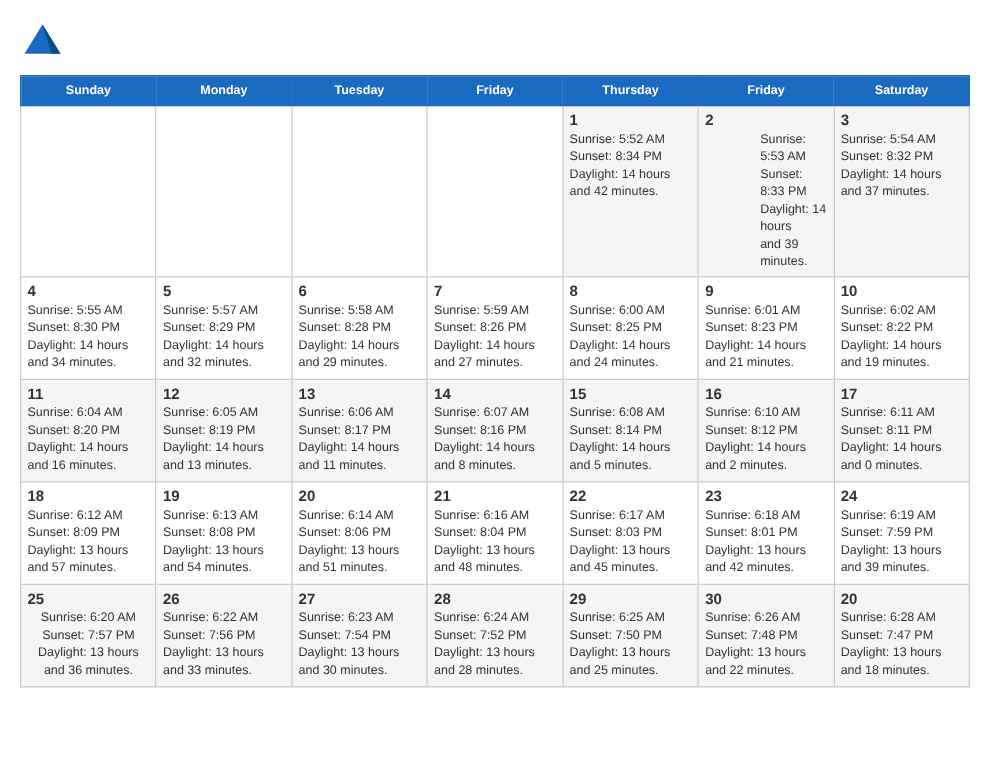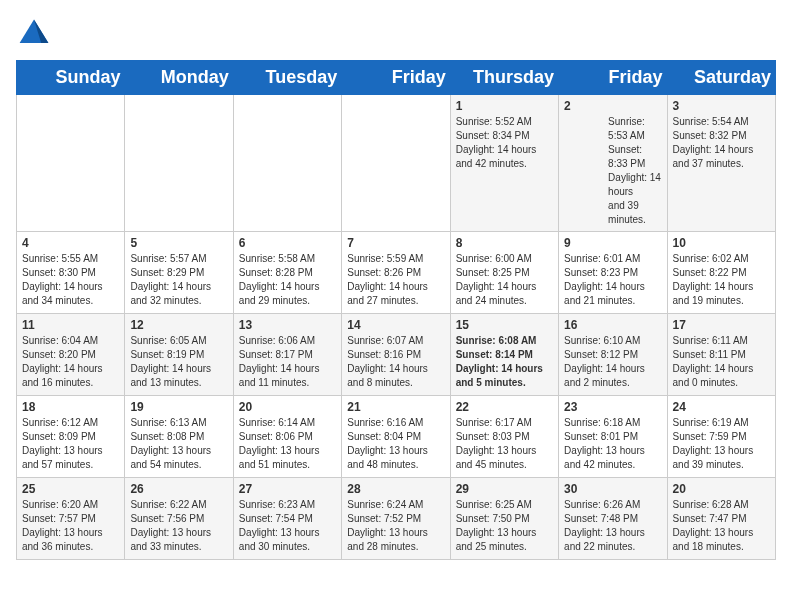--- a/index.html
+++ b/index.html
@@ -53,24 +53,24 @@
       color: #555;
     }
     table {
       width: 100%;
       border-collapse: collapse;
       table-layout: fixed;
     }
     thead tr th {
       background-color: #1a6abf;
       color: #fff;
-      font-size: 18px;
+      font-size: 10px;
       font-weight: bold;
       padding: 6px 4px;
-      text-align: right;
+      text-align: center;
       border: 1px solid #1a6abf;
     }
     tbody tr td {
       border: 1px solid #ccc;
       vertical-align: top;
       padding: 4px 5px;
       font-size: 10.5px;
       color: #333;
       height: 82px;
       background: #fff;
@@ -231,21 +231,21 @@
         </td>
         <td>
           <span class="day-number">14</span>
           <div class="cell-text" style="white-space: pre-line;">Sunrise: 6:07 AM
 Sunset: 8:16 PM
 Daylight: 14 hours
 and 8 minutes.</div>
         </td>
         <td>
           <span class="day-number">15</span>
-          <div class="cell-text" style="white-space: pre-line; font-weight: bold;">Sunrise: 6:08 AM
+          <div class="cell-text" style="white-space: pre-line;">Sunrise: 6:08 AM
 Sunset: 8:14 PM
 Daylight: 14 hours
 and 5 minutes.</div>
         </td>
         <td>
           <span class="day-number">16</span>
           <div class="cell-text" style="white-space: pre-line;">Sunrise: 6:10 AM
 Sunset: 8:12 PM
 Daylight: 14 hours
 and 2 minutes.</div>
@@ -305,21 +305,21 @@
           <span class="day-number">24</span>
           <div class="cell-text" style="white-space: pre-line;">Sunrise: 6:19 AM
 Sunset: 7:59 PM
 Daylight: 13 hours
 and 39 minutes.</div>
         </td>
       </tr>
       <tr>
         <td>
           <span class="day-number">25</span>
-          <div class="cell-text" style="white-space: pre-line;">Sunrise: 6:20 AM
+          <div class="cell-text" style="white-space: pre-line; text-align: center;">Sunrise: 6:20 AM
 Sunset: 7:57 PM
 Daylight: 13 hours
 and 36 minutes.</div>
         </td>
         <td>
           <span class="day-number">26</span>
           <div class="cell-text" style="white-space: pre-line;">Sunrise: 6:22 AM
 Sunset: 7:56 PM
 Daylight: 13 hours
 and 33 minutes.</div>

